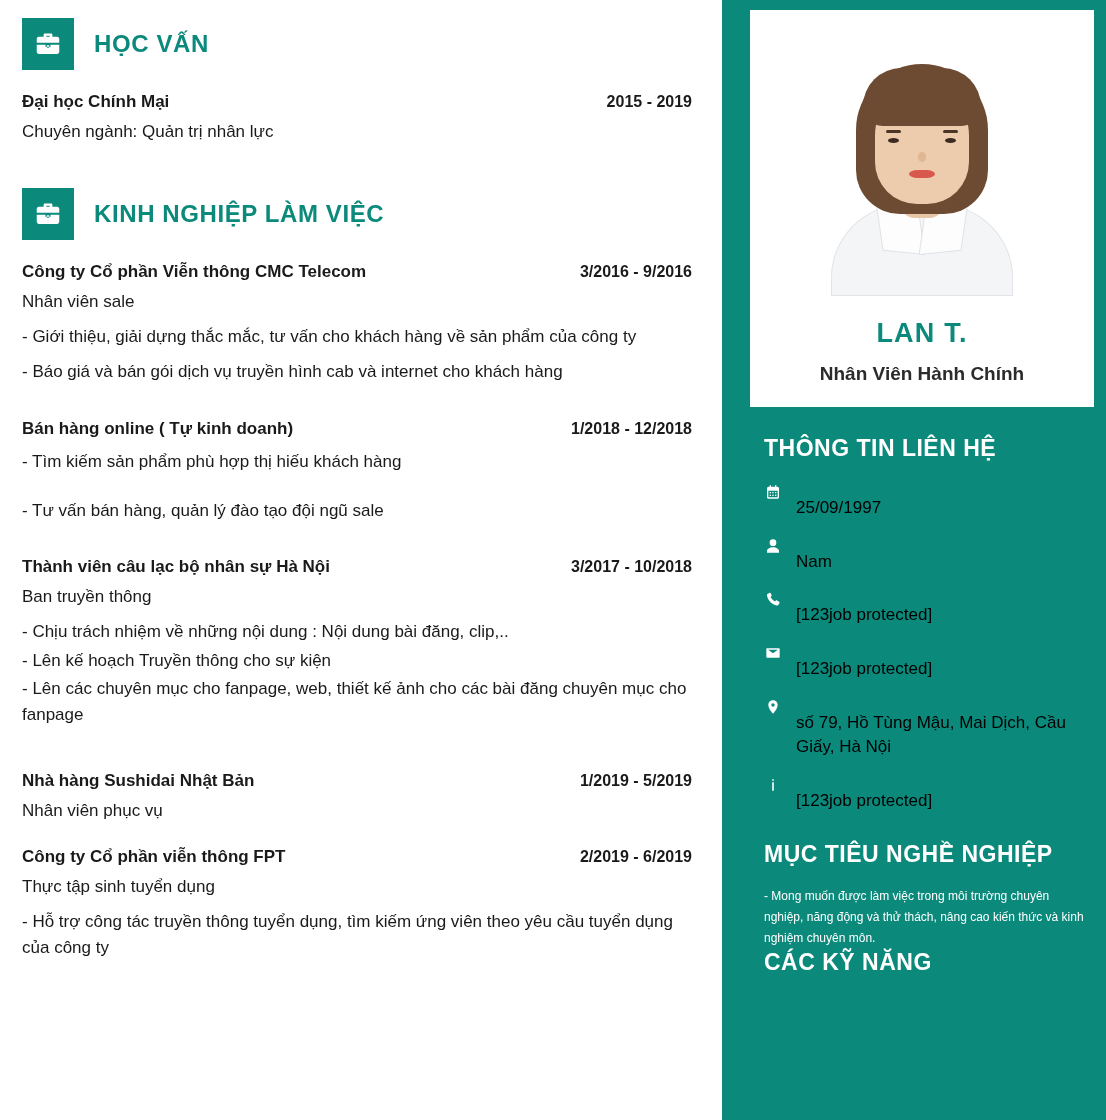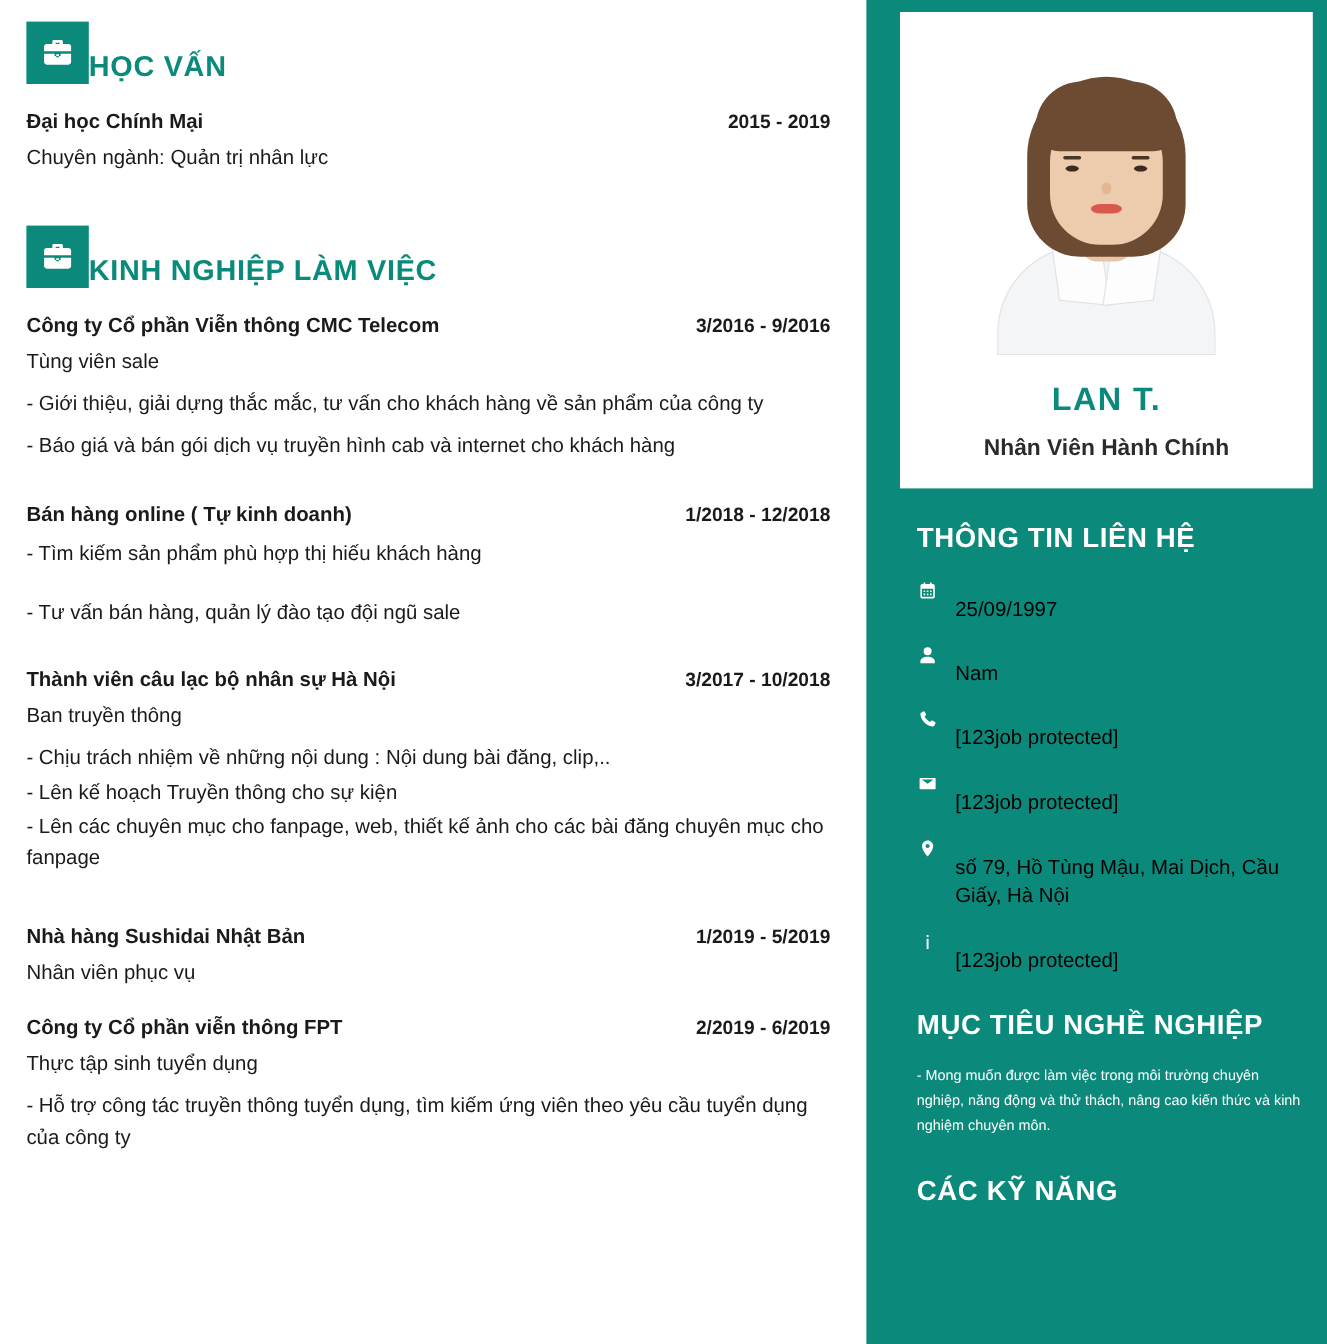--- a/index.html
+++ b/index.html
@@ -22,21 +22,22 @@
   .main-col {
     width: 722px;
     height: 1120px;
     padding: 18px 30px 0 22px;
     background: #ffffff;
     overflow: hidden;
   }
 
   .section-head {
     display: flex;
-    align-items: flex-end;
+    align-items: center;
+    gap: 20px;
     margin-bottom: 22px;
   }
   .section-head.second { margin-top: 46px; }
 
   .sec-icon {
     width: 52px;
     height: 52px;
     background: #0b8a7c;
     display: flex;
     align-items: center;
@@ -261,21 +262,20 @@
     color: #ffffff;
     font-size: 12px;
     line-height: 1.75;
   }
 
   .skills-head {
     color: #ffffff;
     font-size: 23px;
     font-weight: bold;
     letter-spacing: 0.5px;
-    margin-top: 30px;
   }
 </style>
 </head>
 <body>
 
 <div class="cv">
 
   <div class="main-col">
 
     <div class="section-head">
@@ -302,21 +302,21 @@
           </svg>
       </span>
       <span class="sec-title">KINH NGHIỆP LÀM VIỆC</span>
     </div>
 
     <div class="entry">
       <div class="entry-row">
         <span class="entry-title">Công ty Cổ phần Viễn thông CMC Telecom</span>
         <span class="entry-date">3/2016 - 9/2016</span>
       </div>
-      <div class="entry-sub">Tùng viên sale</div>
+      <div class="entry-sub">Nhân viên sale</div>
       <div class="bullet">- Giới thiệu, giải dựng thắc mắc, tư vấn cho khách hàng về sản phẩm của công ty</div>
       <div class="bullet">- Báo giá và bán gói dịch vụ truyền hình cab và internet cho khách hàng</div>
     </div>
 
     <div class="gap-md"></div>
 
     <div class="entry">
       <div class="entry-row">
         <span class="entry-title">Bán hàng online ( Tự kinh doanh)</span>
         <span class="entry-date">1/2018 - 12/2018</span>

